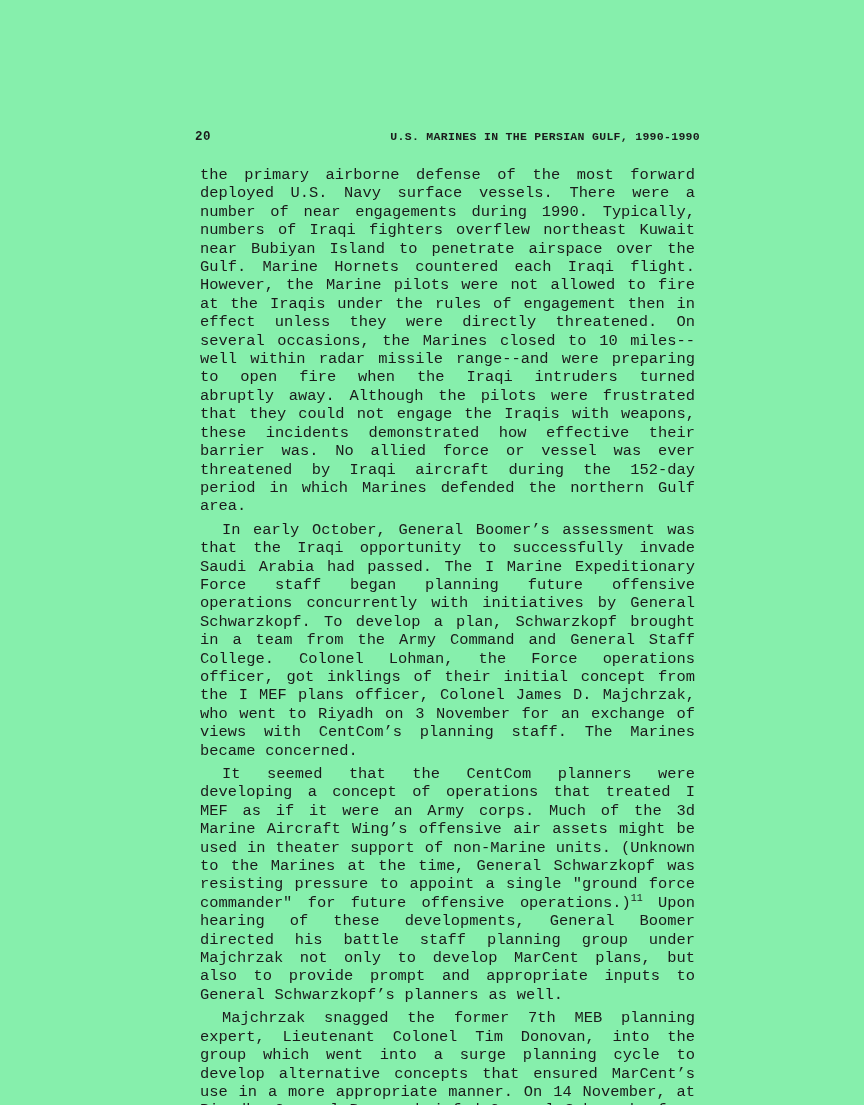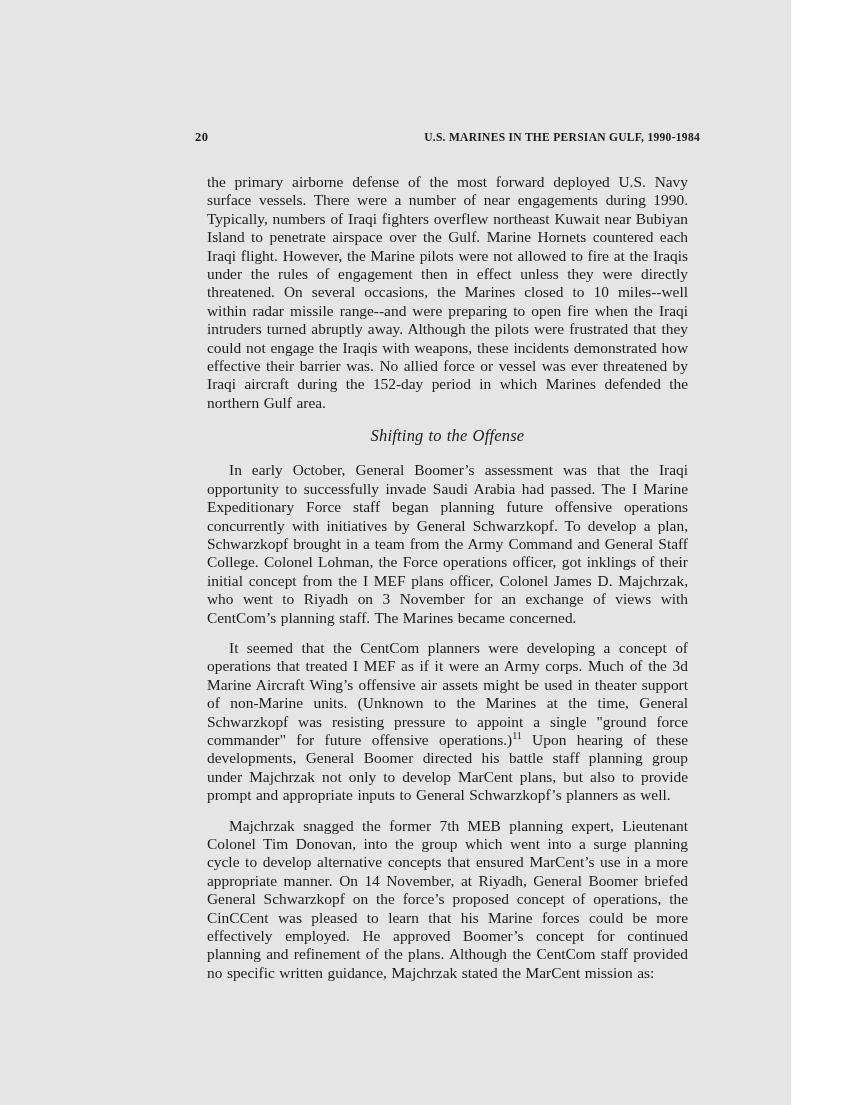--- a/index.html
+++ b/index.html
@@ -2,24 +2,24 @@
 <html><head>
 <meta charset="utf-8">
 <style>
   html, body {
     margin: 0;
     padding: 0;
     background: #ffffff;
   }
   .page {
     position: relative;
-    width: 791px;
+    width: 864px;
     height: 1105px;
-    background: #e5e5e5;
-    font-family: Liberation Serif, serif;
+    background: #86efac;
+    font-family: Liberation Mono, monospace;
     color: #1b1b1b;
     overflow: hidden;
   }
   .page-header {
     position: absolute;
     left: 195px;
     top: 130px;
     width: 505px;
     display: flex;
     justify-content: space-between;
@@ -39,21 +39,21 @@
     position: absolute;
     left: 195px;
     top: 161px;
     width: 505px;
     font-size: 15.4px;
     line-height: 18.4px;
     text-align: justify;
     word-spacing: 0.045em;
   }
   .body-text p {
-    margin: 12px;
+    margin: 5px;
     text-indent: 22px;
   }
   .body-text p.continuation {
     text-indent: 0;
   }
   .section-heading {
     font-size: 16.5px;
     font-style: italic;
     font-weight: normal;
     text-align: center;
@@ -68,28 +68,27 @@
     vertical-align: super;
   }
 </style>
 </head>
 <body>
 
 <div class="page">
 
   <div class="page-header">
     <span class="page-number">20</span>
-    <span class="running-title">U.S. MARINES IN THE PERSIAN GULF, 1990-1984</span>
+    <span class="running-title">U.S. MARINES IN THE PERSIAN GULF, 1990-1990</span>
   </div>
 
   <div class="body-text">
 
     <p class="continuation">the primary airborne defense of the most forward deployed U.S. Navy surface vessels. There were a number of near engagements during 1990. Typically, numbers of Iraqi fighters overflew northeast Kuwait near Bubiyan Island to penetrate airspace over the Gulf. Marine Hornets countered each Iraqi flight. However, the Marine pilots were not allowed to fire at the Iraqis under the rules of engagement then in effect unless they were directly threatened. On several occasions, the Marines closed to 10 miles--well within radar missile range--and were preparing to open fire when the Iraqi intruders turned abruptly away. Although the pilots were frustrated that they could not engage the Iraqis with weapons, these incidents demonstrated how effective their barrier was. No allied force or vessel was ever threatened by Iraqi aircraft during the 152-day period in which Marines defended the northern Gulf area.</p>
 
-    <h2 class="section-heading">Shifting to the Offense</h2>
 
     <p>In early October, General Boomer’s assessment was that the Iraqi opportunity to successfully invade Saudi Arabia had passed. The I Marine Expeditionary Force staff began planning future offensive operations concurrently with initiatives by General Schwarzkopf. To develop a plan, Schwarzkopf brought in a team from the Army Command and General Staff College. Colonel Lohman, the Force operations officer, got inklings of their initial concept from the I MEF plans officer, Colonel James D. Majchrzak, who went to Riyadh on 3 November for an exchange of views with CentCom’s planning staff. The Marines became concerned.</p>
 
     <p><span>It seemed that the CentCom planners were developing a concept of operations that treated I MEF as if it were an Army corps. Much of the 3d Marine Aircraft Wing’s offensive air assets might be used in theater support of non-Marine units. (Unknown to the Marines at the time, General Schwarzkopf was resisting pressure to appoint a single "ground force commander" for future offensive operations.)</span><sup class="footnote-ref">11</sup><span> Upon hearing of these developments, General Boomer directed his battle staff planning group under Majchrzak not only to develop MarCent plans, but also to provide prompt and appropriate inputs to General Schwarzkopf’s planners as well.</span></p>
 
     <p>Majchrzak snagged the former 7th MEB planning expert, Lieutenant Colonel Tim Donovan, into the group which went into a surge planning cycle to develop alternative concepts that ensured MarCent’s use in a more appropriate manner. On 14 November, at Riyadh, General Boomer briefed General Schwarzkopf on the force’s proposed concept of operations, the CinCCent was pleased to learn that his Marine forces could be more effectively employed. He approved Boomer’s concept for continued planning and refinement of the plans. Although the CentCom staff provided no specific written guidance, Majchrzak stated the MarCent mission as:</p>
 
   </div>
 
 </div>

